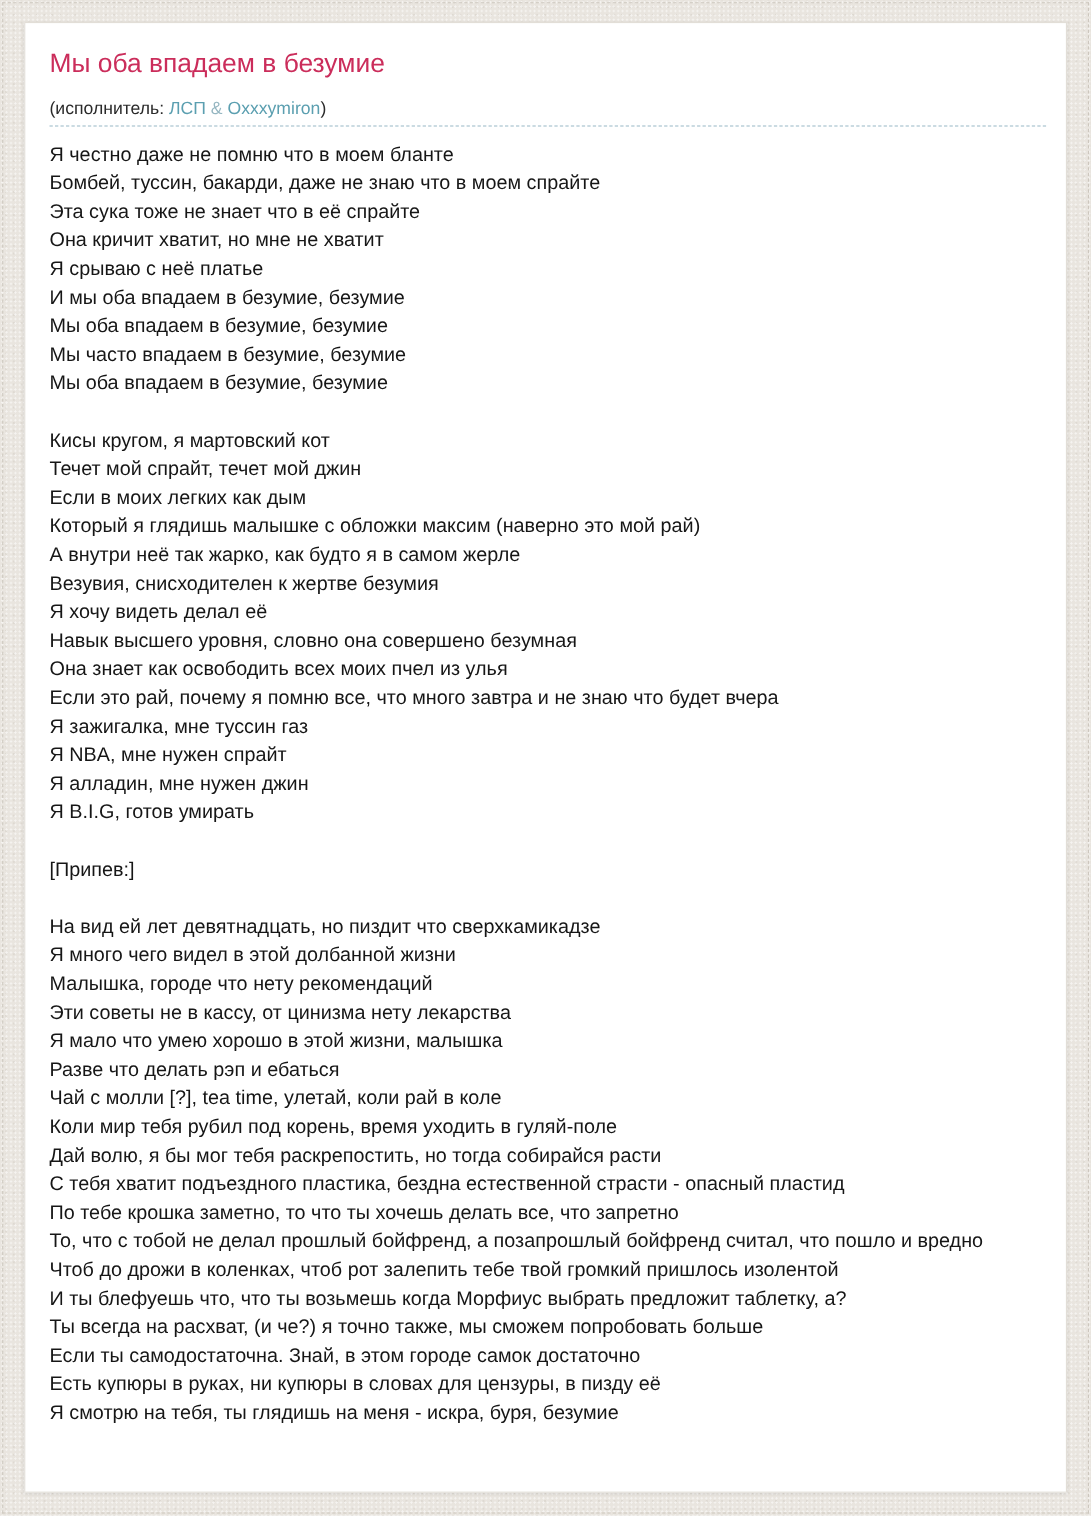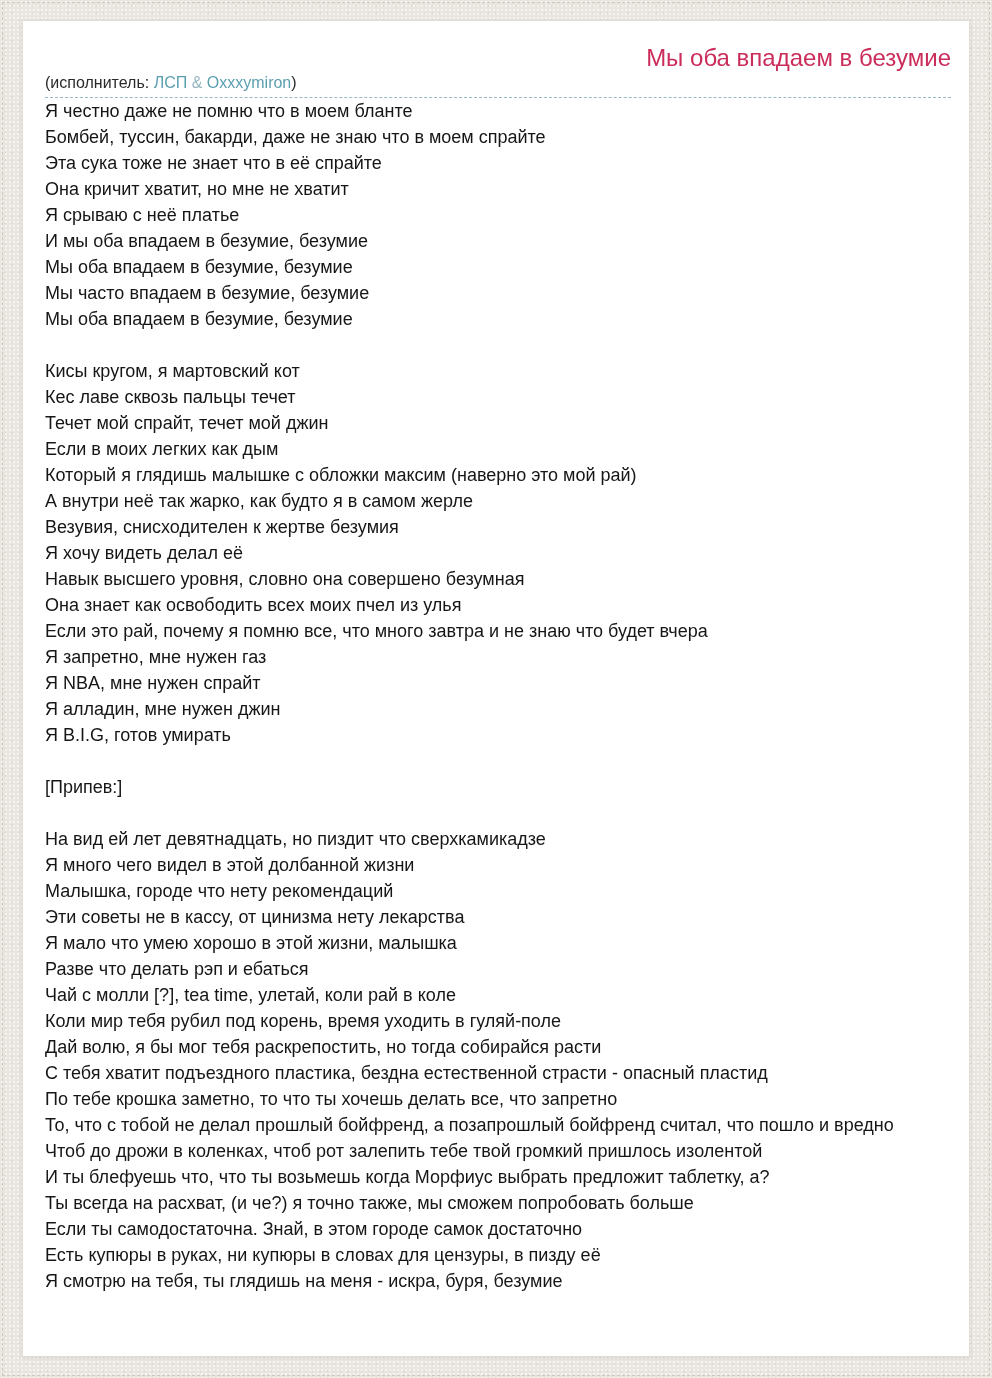--- a/index.html
+++ b/index.html
@@ -36,39 +36,39 @@
     border: 1px solid #e2ded7;
     box-shadow: 0 1px 3px rgba(0,0,0,0.10);
     padding: 24px 18px 28px 22px;
   }
   h1.song-title {
     margin: 0;
     font-size: 24px;
     line-height: 26px;
     font-weight: 400;
     color: #cb2d5b;
-    text-align: right;
   }
   .artist-line {
-    margin-top: 3px;
+    margin-top: 20px;
     font-size: 16px;
     line-height: 18px;
     color: #2a2a2a;
     padding-bottom: 5px;
     border-bottom: 1px dashed #98b8c6;
   }
   .artist-link {
     color: #5b9fb0;
     text-decoration: none;
     cursor: pointer;
   }
   .artist-amp {
     color: #95b6c1;
   }
   .lyrics {
+    margin-top: 12px;
     font-size: 18px;
     line-height: 26px;
     color: #161616;
   }
   .lyric-line {
     white-space: pre-wrap;
   }
 </style>
 <title>Мы оба впадаем в безумие</title></head>
 <body>
@@ -85,31 +85,30 @@
       <div class="lyric-line">Бомбей, туссин, бакарди, даже не знаю что в моем спрайте</div>
       <div class="lyric-line">Эта сука тоже не знает что в её спрайте</div>
       <div class="lyric-line">Она кричит хватит, но мне не хватит</div>
       <div class="lyric-line">Я срываю с неё платье</div>
       <div class="lyric-line">И мы оба впадаем в безумие, безумие</div>
       <div class="lyric-line">Мы оба впадаем в безумие, безумие</div>
       <div class="lyric-line">Мы часто впадаем в безумие, безумие</div>
       <div class="lyric-line">Мы оба впадаем в безумие, безумие</div>
       <div class="lyric-line">&nbsp;</div>
       <div class="lyric-line">Кисы кругом, я мартовский кот</div>
-      <div class="lyric-line">Кес лаве сквозь пальцы течет</div>
       <div class="lyric-line">Течет мой спрайт, течет мой джин</div>
       <div class="lyric-line">Если в моих легких как дым</div>
       <div class="lyric-line">Который я глядишь малышке с обложки максим (наверно это мой рай)</div>
       <div class="lyric-line">А внутри неё так жарко, как будто я в самом жерле</div>
       <div class="lyric-line">Везувия, снисходителен к жертве безумия</div>
       <div class="lyric-line">Я хочу видеть делал её</div>
       <div class="lyric-line">Навык высшего уровня, словно она совершено безумная</div>
       <div class="lyric-line">Она знает как освободить всех моих пчел из улья</div>
       <div class="lyric-line">Если это рай, почему я помню все, что много завтра и не знаю что будет вчера</div>
-      <div class="lyric-line">Я запретно, мне нужен газ</div>
+      <div class="lyric-line">Я зажигалка, мне туссин газ</div>
       <div class="lyric-line">Я NBA, мне нужен спрайт</div>
       <div class="lyric-line">Я алладин, мне нужен джин</div>
       <div class="lyric-line">Я B.I.G, готов умирать</div>
       <div class="lyric-line">&nbsp;</div>
       <div class="lyric-line">[Припев:]</div>
       <div class="lyric-line">&nbsp;</div>
       <div class="lyric-line">На вид ей лет девятнадцать, но пиздит что сверхкамикадзе</div>
       <div class="lyric-line">Я много чего видел в этой долбанной жизни</div>
       <div class="lyric-line">Малышка, городе что нету рекомендаций</div>
       <div class="lyric-line">Эти советы не в кассу, от цинизма нету лекарства</div>

